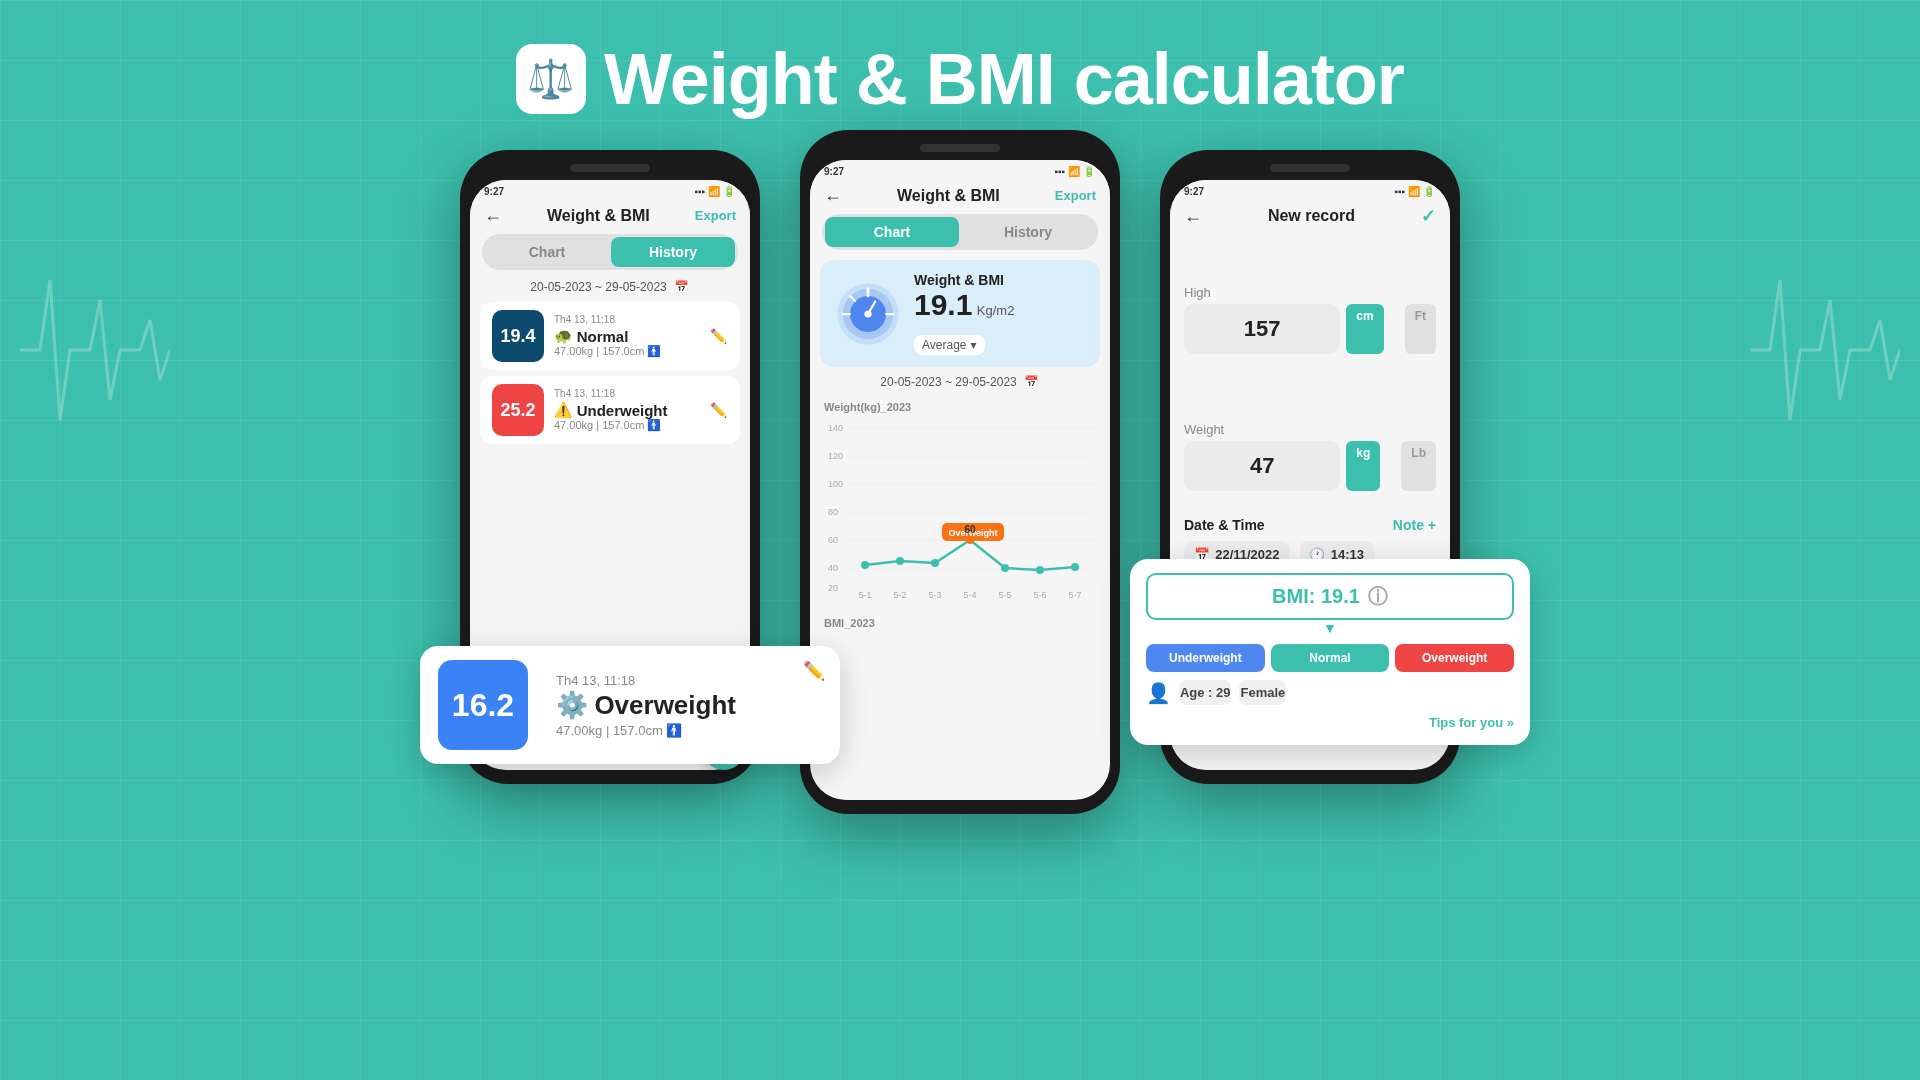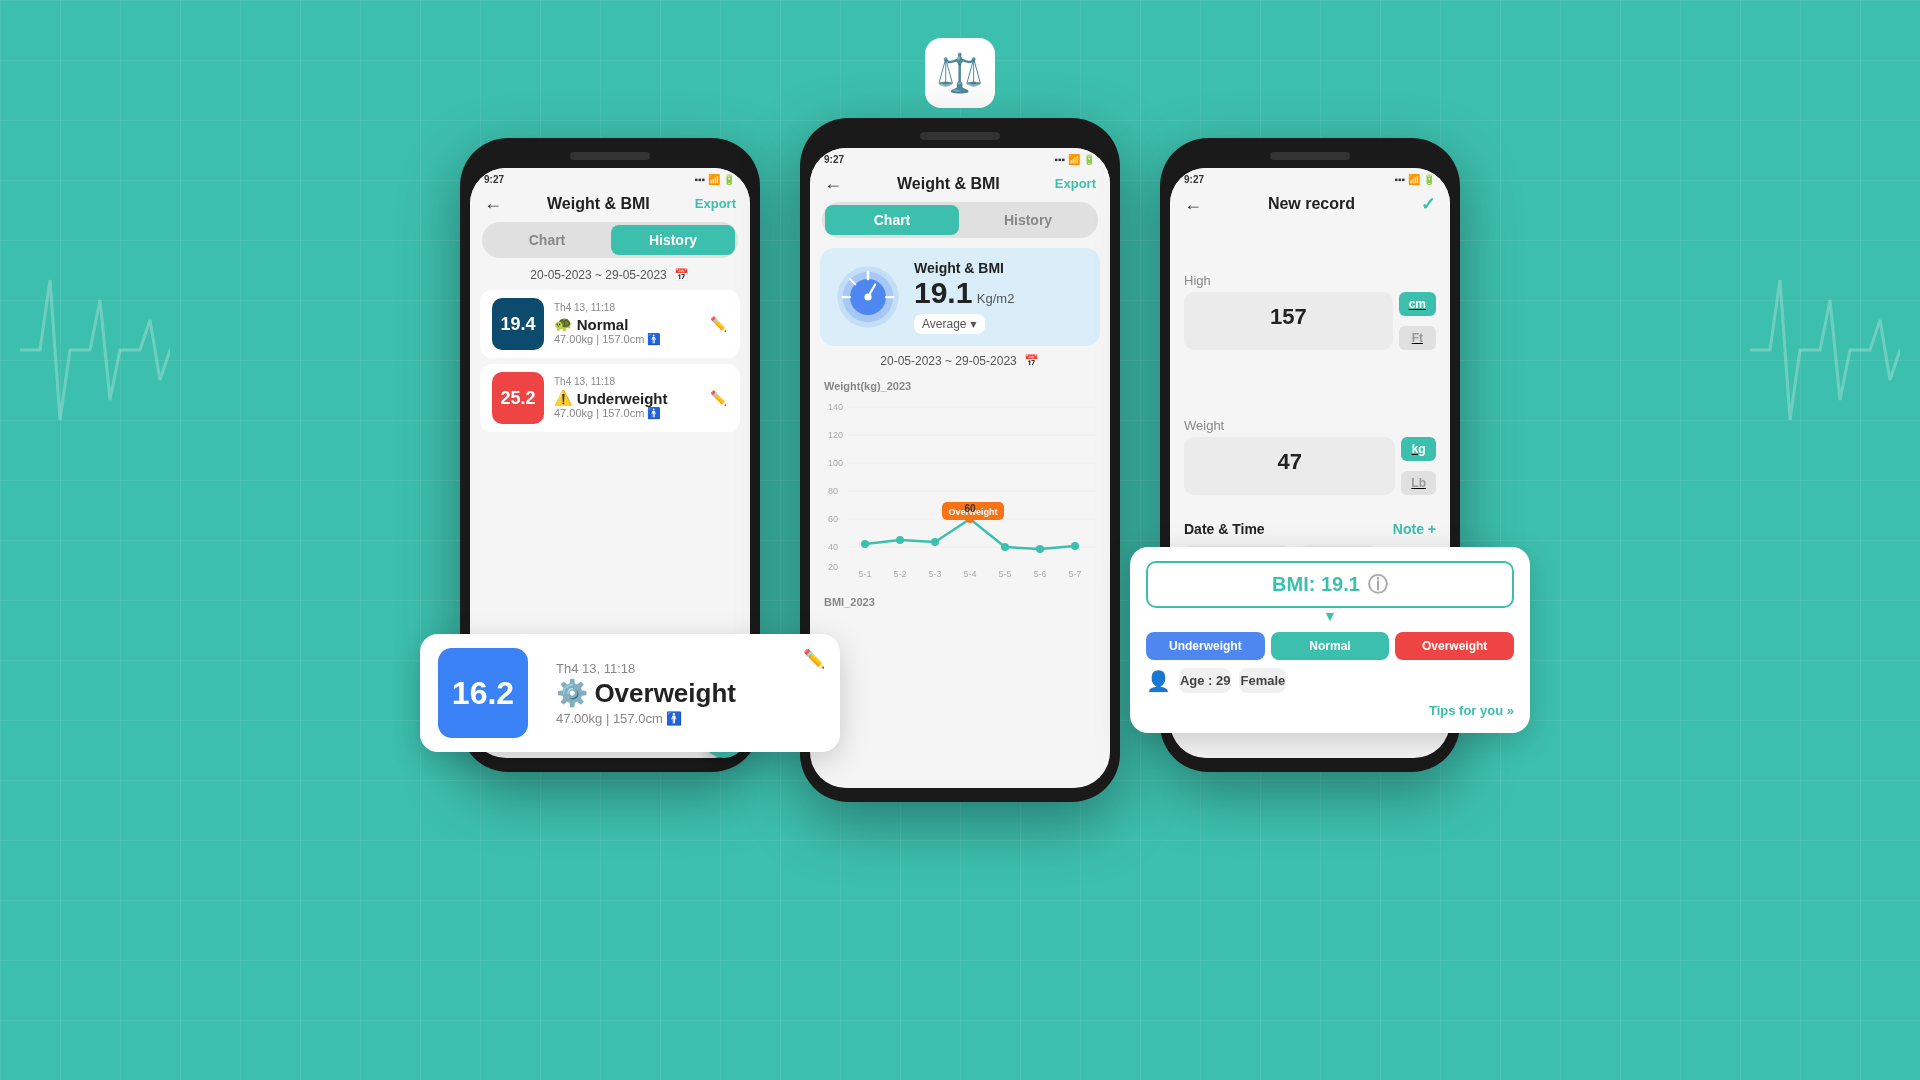--- a/index.html
+++ b/index.html
@@ -188,21 +188,21 @@
     .bmi-info-title { font-size: 14px; font-weight: 700; color: #222; }
     .bmi-info-value { font-size: 30px; font-weight: 800; color: #222; }
     .bmi-unit { font-size: 13px; font-weight: 400; color: #555; }
     .avg-badge {
       display: inline-flex; align-items: center; gap: 4px;
       background: #fff;
       border-radius: 8px;
       padding: 3px 8px;
       font-size: 12px;
       color: #555;
-      margin-top: 4px;
+      margin-top: 13px;
     }
 
     
     .chart-label { font-size: 11px; color: #888; padding: 4px 14px 0; font-weight: 600; }
     .chart-area {
       margin: 0 8px;
       height: 200px;
       position: relative;
     }
 
@@ -242,21 +242,21 @@
     .nr-input {
       flex: 1;
       background: #ebebeb;
       border-radius: 10px;
       padding: 12px 14px;
       font-size: 22px;
       font-weight: 700;
       color: #222;
       text-align: center;
     }
-    .nr-unit-col { display: flex; flex-direction: column; gap: 10px; text-decoration: underline; }
+    .nr-unit-col { display: flex; flex-direction: row; gap: 21px; }
     .nr-unit-btn {
       padding: 5px 10px;
       border-radius: 6px;
       font-size: 12px;
       font-weight: 600;
       text-align: center;
     }
     .nr-unit-active { background: #3dbfad; color: #fff; }
     .nr-unit-inactive { background: #e0e0e0; color: #999; }
 
@@ -354,20 +354,21 @@
 <svg class="ecg-left" width="150" height="300" viewBox="0 0 150 300">
   <polyline points="0,150 20,150 30,80 40,220 50,150 70,150 80,100 90,200 100,150 120,150 130,120 140,180 150,150" fill="none" stroke="white" stroke-width="3" stroke-linecap="round"></polyline>
 </svg>
 
 <svg class="ecg-right" width="150" height="300" viewBox="0 0 150 300">
   <polyline points="0,150 20,150 30,80 40,220 50,150 70,150 80,100 90,200 100,150 120,150 130,120 140,180 150,150" fill="none" stroke="white" stroke-width="3" stroke-linecap="round"></polyline>
 </svg>
 
 <div class="header">
   <div class="header-icon">⚖️</div>
+  <h1 class="header-title">Weight &amp; BMI calculator</h1>
 </div>
 
 <div class="phones-row">
 
   <div class="phone phone-1" style="position:relative;">
     <div class="phone-notch"></div>
     <div class="phone-screen">
 
       <div class="status-bar">
         <span>9:27</span>

